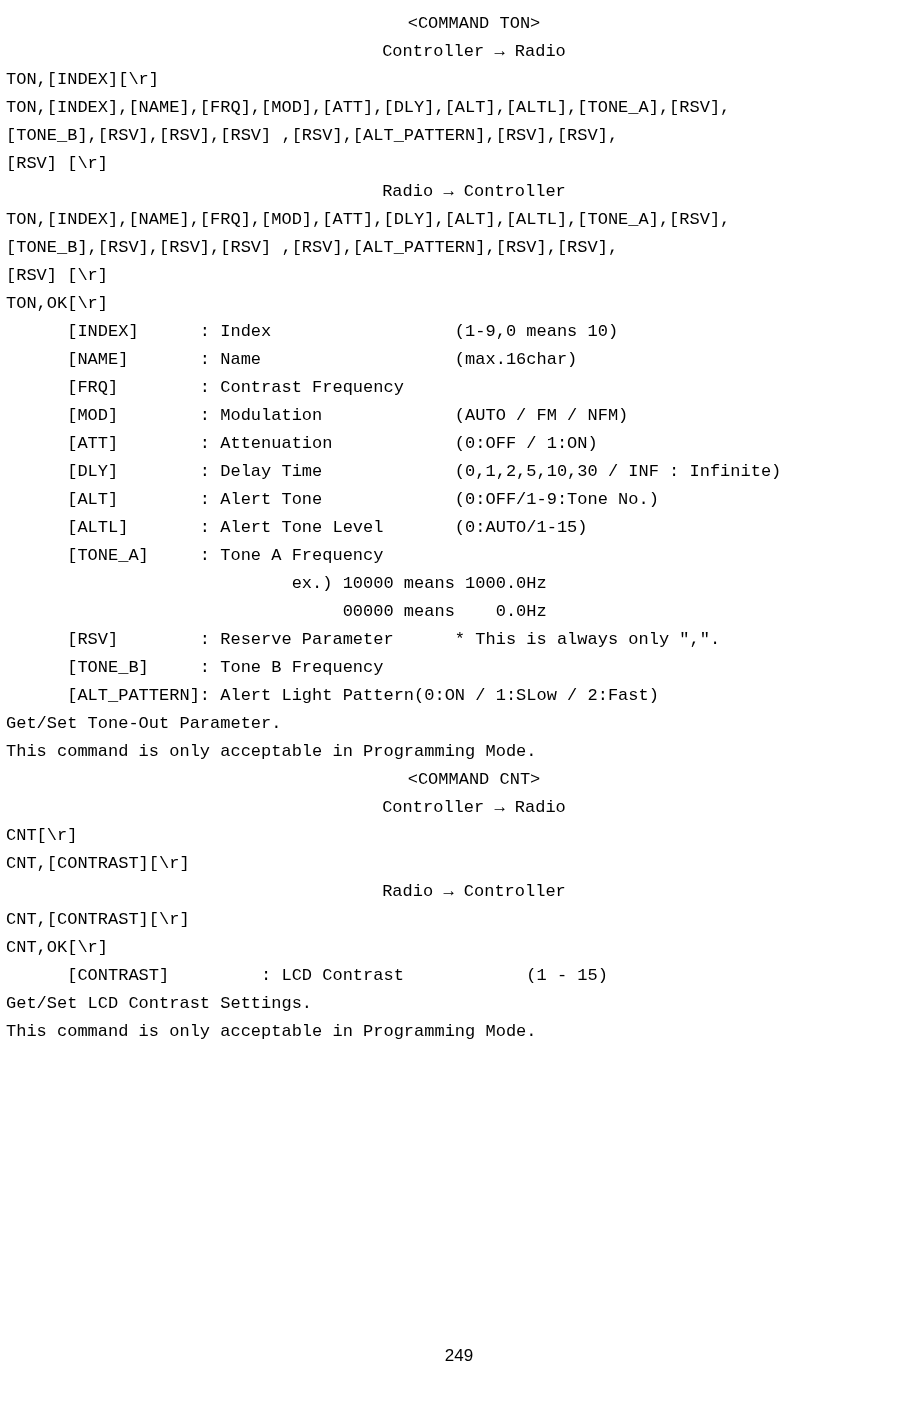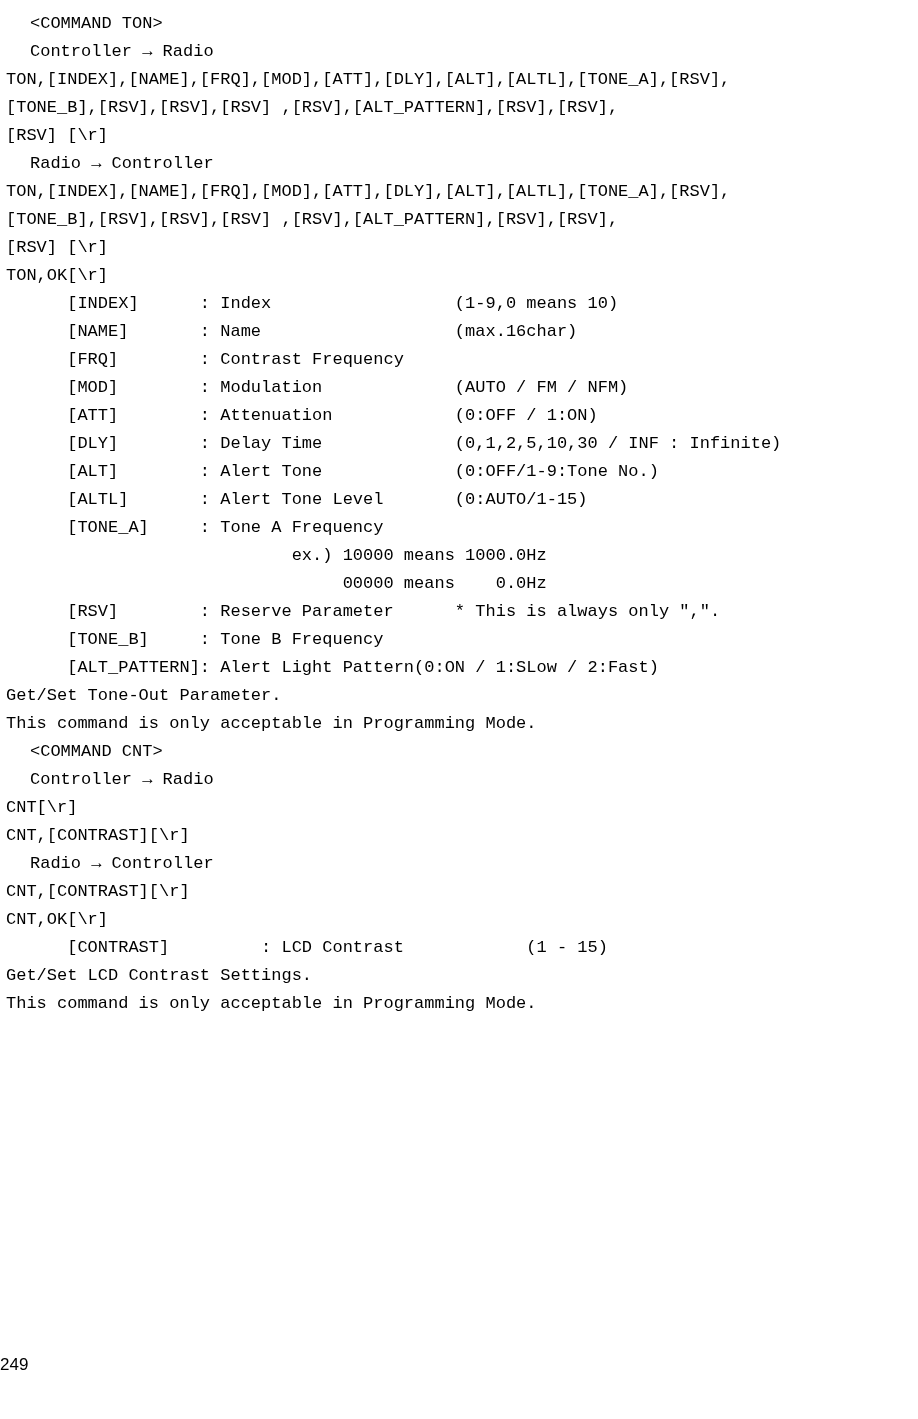--- a/index.html
+++ b/index.html
@@ -15,36 +15,38 @@
     font-size: 17px;
     line-height: 28px;
     color: #000000;
     padding: 10px 0 0 0;
     position: relative;
   }
   .line {
     white-space: pre;
     padding-left: 6px;
   }
-  .indent1 { padding-left: 30px; }
+  .indent1 { padding-left: 30px; text-align: center; }
   .page-number {
     position: absolute;
-    bottom: 40px;
+    bottom: 49px;
     width: 100%;
+    text-align: center;
     font-family: Arial, sans-serif;
     font-size: 17px;
     font-weight: normal;
   }
 </style>
 </head>
 <body>
 
 <div id="content">
     <div class="line indent1">&lt;COMMAND TON&gt;</div>
     <div class="line indent1">Controller → Radio</div>
+    <div class="line ">TON,[INDEX][\r]</div>
     <div class="line ">TON,[INDEX],[NAME],[FRQ],[MOD],[ATT],[DLY],[ALT],[ALTL],[TONE_A],[RSV],</div>
     <div class="line ">[TONE_B],[RSV],[RSV],[RSV] ,[RSV],[ALT_PATTERN],[RSV],[RSV],</div>
     <div class="line ">[RSV] [\r]</div>
     <div class="line indent1">Radio → Controller</div>
     <div class="line ">TON,[INDEX],[NAME],[FRQ],[MOD],[ATT],[DLY],[ALT],[ALTL],[TONE_A],[RSV],</div>
     <div class="line ">[TONE_B],[RSV],[RSV],[RSV] ,[RSV],[ALT_PATTERN],[RSV],[RSV],</div>
     <div class="line ">[RSV] [\r]</div>
     <div class="line ">TON,OK[\r]</div>
     <div class="line "></div>
     <div class="line ">      [INDEX]      : Index                  (1-9,0 means 10)</div>

